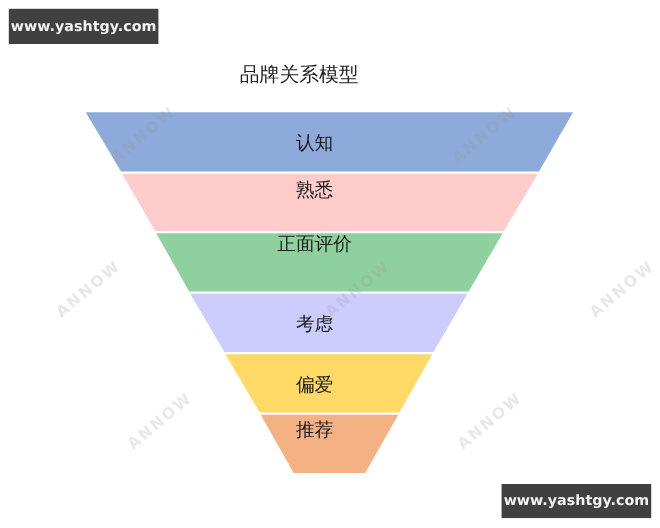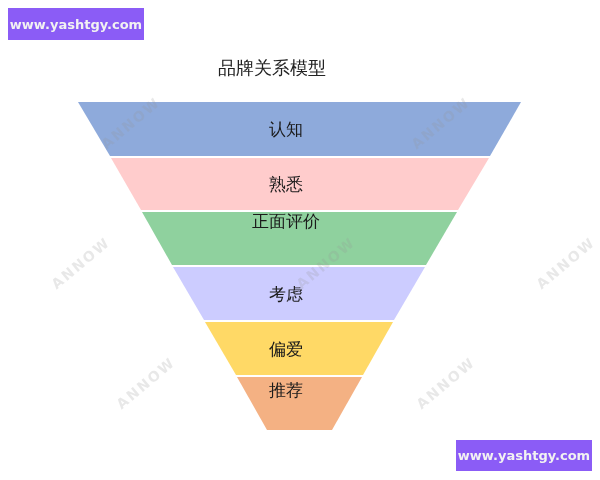--- a/index.html
+++ b/index.html
@@ -1,17 +1,17 @@
 <!DOCTYPE html>
 <html><head>
 <meta charset="utf-8">
 <style>
   html, body { margin: 0; padding: 0; }
   body { width: 600px; height: 480px; background: #ffffff; position: relative; overflow: hidden; font-family: "DejaVu Sans", sans-serif; }
-  .badge { position: absolute; background: #8b5cf6; color: #f2f2f2; font-family: "DejaVu Sans", sans-serif; font-size: 13px; font-weight: bold; display: flex; align-items: center; justify-content: center; }
+  .badge { position: absolute; background: #404040; color: #f2f2f2; font-family: "DejaVu Sans", sans-serif; font-size: 13px; font-weight: bold; display: flex; align-items: center; justify-content: center; }
   .badge-top { left: 8px; top: 8px; width: 136px; height: 32px; }
   .badge-bottom { left: 456px; top: 440px; width: 136px; height: 31px; }
   .title { position: absolute; left: 0; width: 544px; top: 56px; text-align: center; font-size: 18px; color: #222; }
   .funnel { position: absolute; left: 0; top: 0; width: 600px; height: 480px; }
   .band-label { position: absolute; left: 0; width: 572px; text-align: center; font-size: 17px; color: #1b1b1b; }
   .wm { position: absolute; color: rgba(150,150,150,0.22); font-size: 14px; font-weight: bold; transform: rotate(-40deg); letter-spacing: 2px; }
 </style>
 </head>
 <body>
 
@@ -22,21 +22,21 @@
 <svg class="funnel" viewBox="0 0 600 480" xmlns="http://www.w3.org/2000/svg">
   <polygon points="78,102 521,102 490,156 110,156" fill="#8eaadb"></polygon>
   <polygon points="111,158 489,158 458,210 141,210" fill="#ffcccc"></polygon>
   <polygon points="142,212 457,212 426,265 172,265" fill="#8fd19e"></polygon>
   <polygon points="173,267 425,267 394,320 204,320" fill="#ccccff"></polygon>
   <polygon points="205,322 393,322 363,375 236,375" fill="#ffd966"></polygon>
   <polygon points="237,377 362,377 332,430 267,430" fill="#f4b183"></polygon>
 </svg>
 
 <div class="band-label" style="top:118px">认知</div>
-<div class="band-label" style="top:173px">熟悉</div>
+<div class="band-label" style="top:161px">熟悉</div>
 <div class="band-label" style="top:210px">正面评价</div>
 <div class="band-label" style="top:283px">考虑</div>
 <div class="band-label" style="top:338px">偏爱</div>
 <div class="band-label" style="top:379px">推荐</div>
 
 <div class="wm" style="left:95px;top:115px">ANNOW</div>
 <div class="wm" style="left:405px;top:115px">ANNOW</div>
 <div class="wm" style="left:45px;top:255px">ANNOW</div>
 <div class="wm" style="left:290px;top:255px">ANNOW</div>
 <div class="wm" style="left:530px;top:255px">ANNOW</div>

